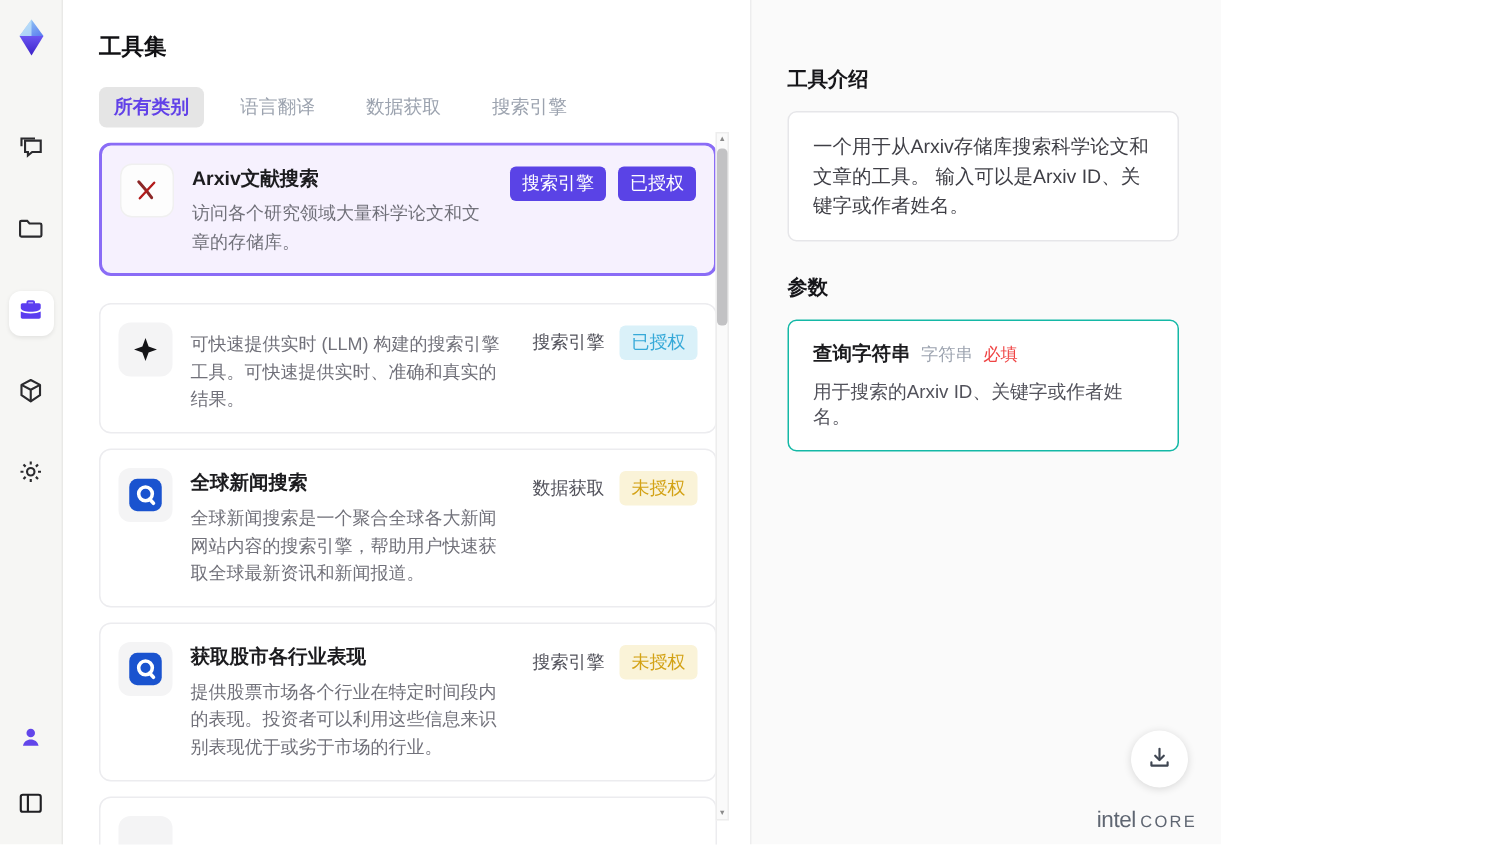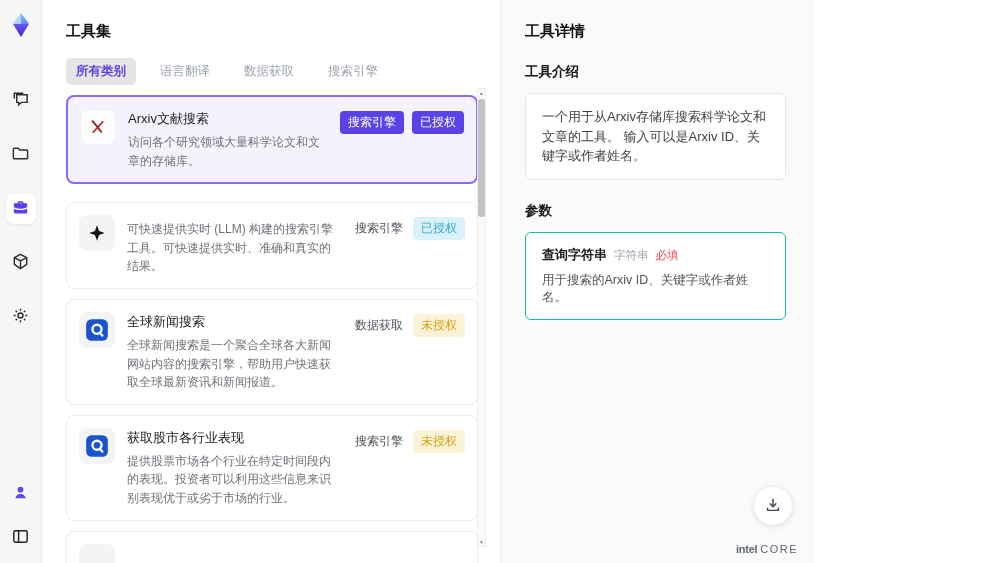--- a/index.html
+++ b/index.html
@@ -20,21 +20,21 @@
   .panel-title { font-size:15px; font-weight:bold; color:#111114; }
   .tabs { display:flex; gap:14px; margin-top:17px; align-items:center; }
   .tab { font-size:12.5px; color:#9ca3af; padding:5px 10px; border-radius:5px; cursor:pointer; white-space:nowrap; }
   .tab.active { background:#e5e5e5; color:#6141e8; font-weight:bold; }
   .cards { margin-top:10px; width:412px; height:470px; overflow:hidden; display:flex; flex-direction:column; }
   .card { display:flex; gap:12px; padding:12px; background:#fff; border:1px solid #ececef; border-radius:8px; margin-bottom:10px; cursor:pointer; flex-shrink:0; }
   .card.selected { border:2px solid #8a6cf6; background:#f6f1fe; margin-bottom:18px; }
   .tool-icon { width:36px; height:36px; border-radius:8px; background:#f4f4f5; display:flex; align-items:center; justify-content:center; flex-shrink:0; }
   .tool-icon.white { background:#fdfdfd; border:1px solid #f0f0f0; }
   .card-body { flex:1; min-width:0; }
-  .card-title { font-size:13px; font-weight:normal; color:#1c1c1f; margin-top:1px; }
+  .card-title { font-size:13px; font-weight:bold; color:#1c1c1f; margin-top:1px; }
   .card-desc { font-size:12px; color:#71717a; line-height:1.55; margin-top:5px; }
   .card-chips { display:flex; gap:8px; align-items:flex-start; flex-shrink:0; margin-top:2px; }
   .chip { font-size:12px; padding:3px 8px; border-radius:4px; white-space:nowrap; }
   .chip.solid { background:#5a43e6; color:#fff; }
   .chip.plain { background:transparent; color:#52525b; padding:3px 2px; }
   .chip.ok { background:#daf1f9; color:#36a9d8; }
   .chip.warn { background:#faf3d8; color:#d3a215; }
 
   
   .scrollbar { position:absolute; top:88px; bottom:16px; right:14px; width:9px; background:#fafafa; border:1px solid #ededed; display:flex; flex-direction:column; align-items:center; }
@@ -48,21 +48,21 @@
   .info-box { background:#fff; border:1px solid #e6e6e9; border-radius:6px; padding:13px 16px; margin-top:12px; font-size:13px; color:#3f3f46; line-height:1.5; }
   .param-box { background:#fff; border:1px solid #14b8a6; border-radius:6px; padding:13px 16px; margin-top:12px; }
   .param-head { display:flex; align-items:baseline; gap:7px; }
   .param-name { font-size:13px; font-weight:bold; color:#1c1c1f; }
   .param-type { font-size:11.5px; color:#9ca3af; }
   .param-required { font-size:11.5px; color:#ef4444; }
   .param-desc { font-size:12.5px; color:#52525b; margin-top:8px; }
 
   .fab { position:absolute; right:22px; bottom:38px; width:38px; height:38px; border-radius:50%; background:#fff; box-shadow:0 1px 6px rgba(0,0,0,.14); display:flex; align-items:center; justify-content:center; cursor:pointer; border:none; }
   .brand { position:absolute; right:16px; bottom:8px; color:#5f6672; display:flex; align-items:baseline; gap:3px; }
-  .brand .b1 { font-size:11px; font-weight:bold; letter-spacing:-0.3px; }
+  .brand .b1 { font-size:15px; font-weight:normal; letter-spacing:-0.3px; }
   .brand .b2 { font-size:11px; letter-spacing:1.5px; font-weight:normal; }
 </style>
 </head>
 <body>
 
 <div class="app">
 
   <div class="sidebar">
     <div class="logo">
       <svg viewBox="0 0 26 26" width="26" height="26">
@@ -236,21 +236,20 @@
     </div>
 
     <div class="scrollbar">
       <span class="sb-arrow">▲</span>
       <span class="sb-thumb"></span>
       <span class="sb-arrow" style="margin-top:auto;">▼</span>
     </div>
   </div>
 
   <div class="detail-panel">
-    <div class="detail-title">工具详情</div>
 
     <div class="section-heading">工具介绍</div>
     <div class="info-box">一个用于从Arxiv存储库搜索科学论文和文章的工具。 输入可以是Arxiv ID、关键字或作者姓名。</div>
 
     <div class="section-heading">参数</div>
     <div class="param-box">
       <div class="param-head">
         <span class="param-name">查询字符串</span>
         <span class="param-type">字符串</span>
         <span class="param-required">必填</span>

